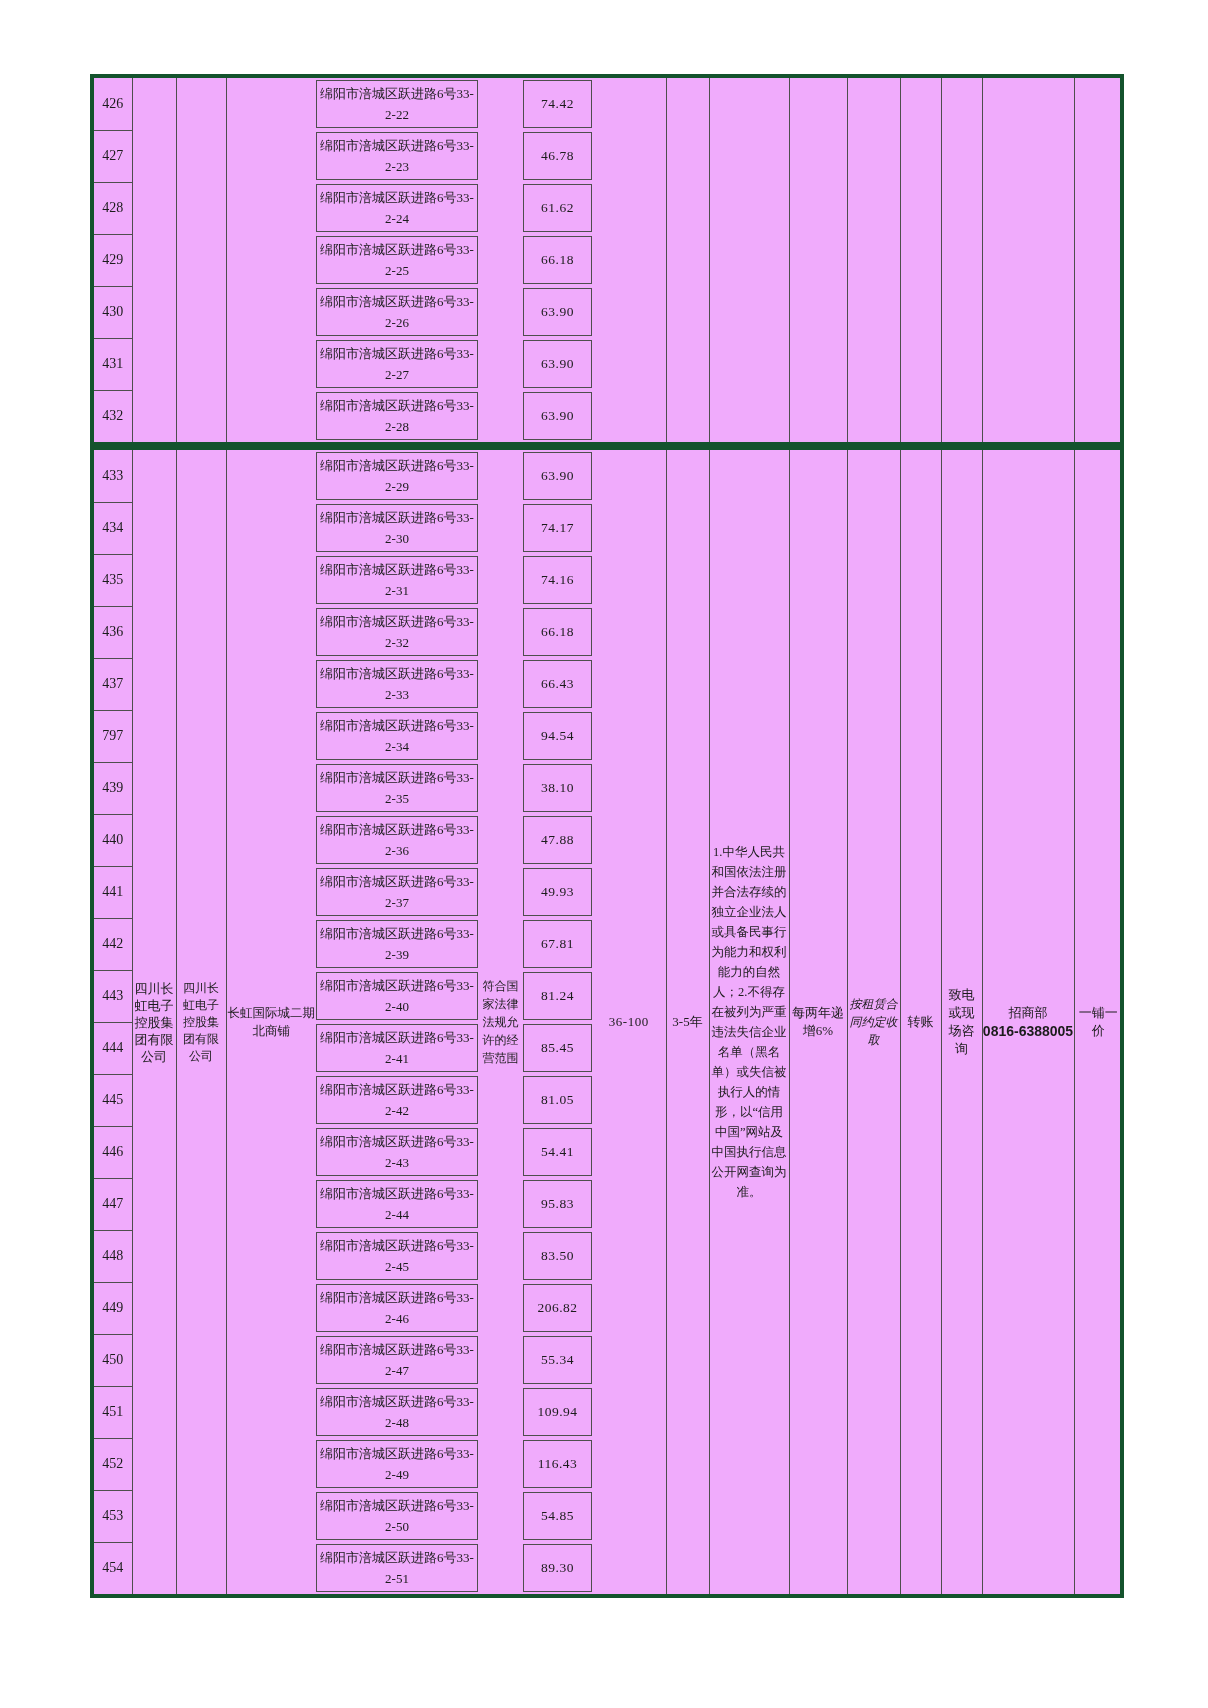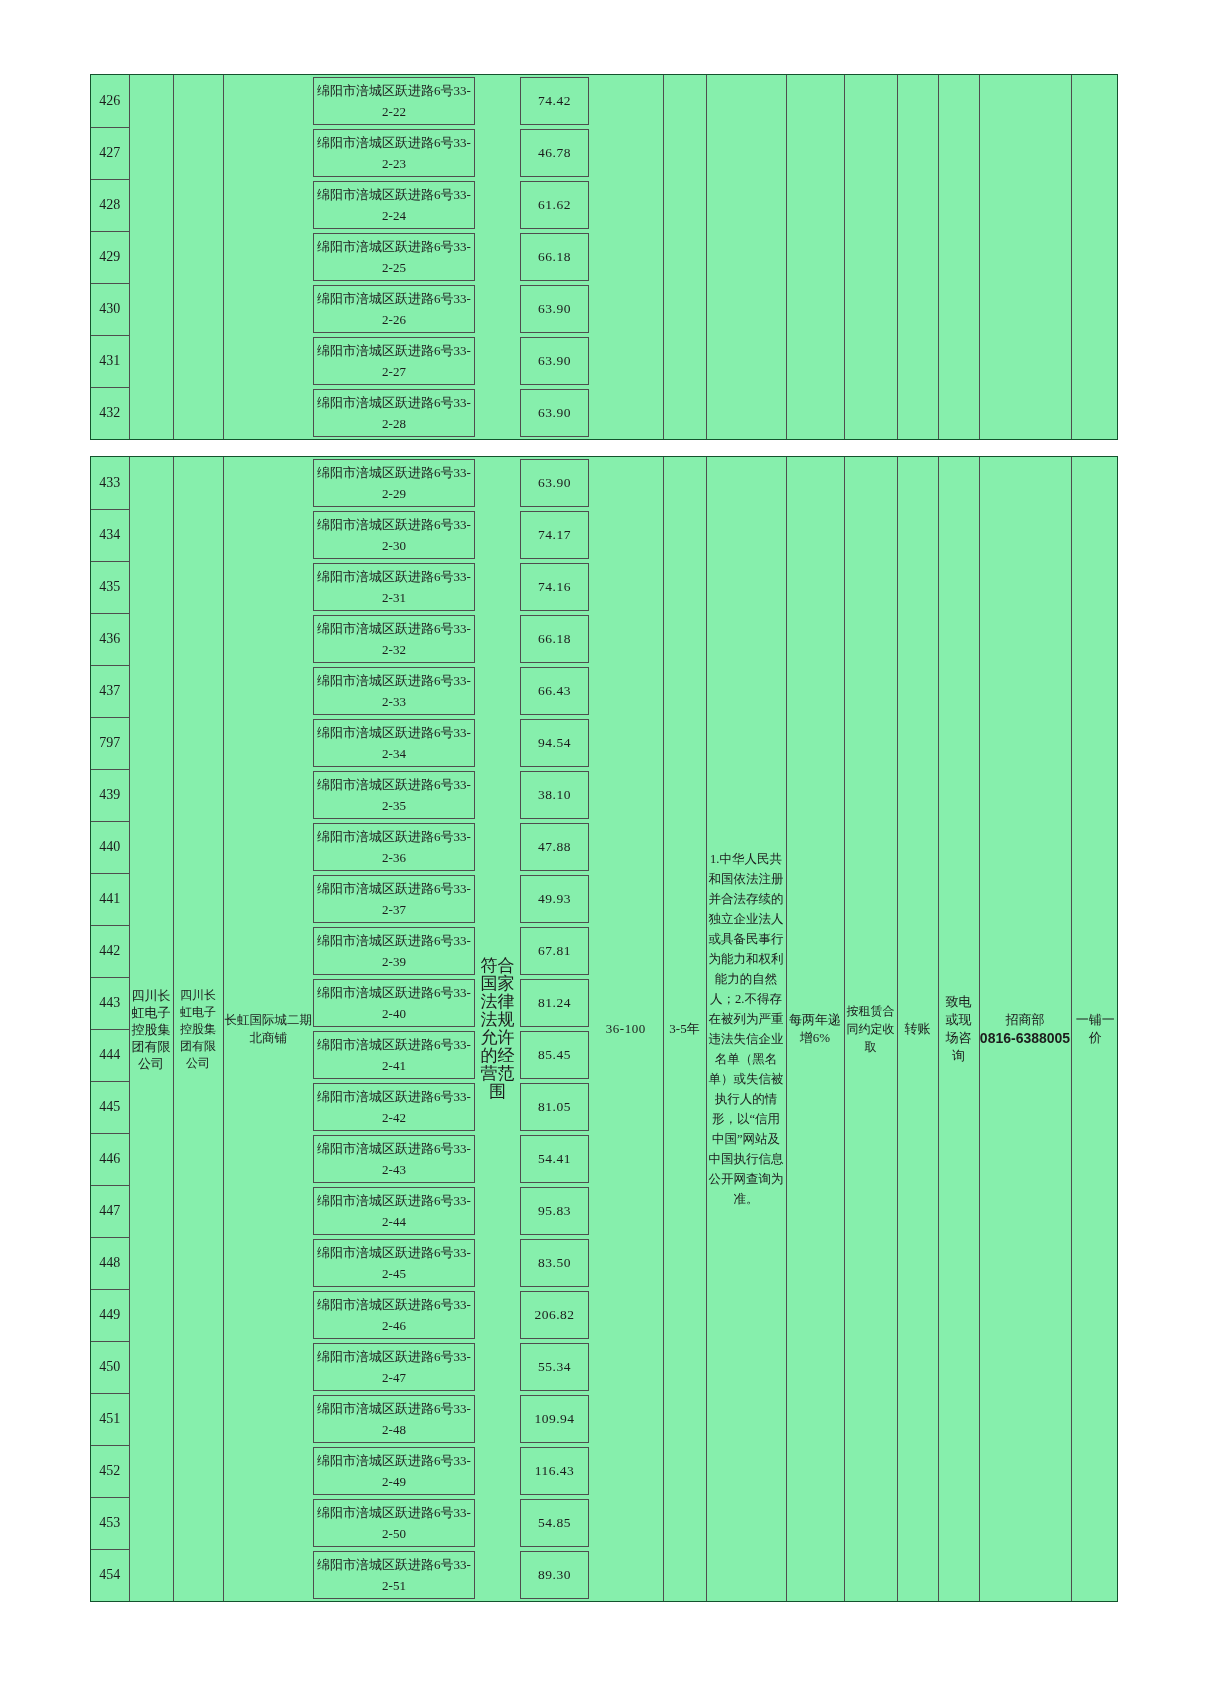--- a/index.html
+++ b/index.html
@@ -1,20 +1,20 @@
 <!DOCTYPE html>
 <html><head>
 <meta charset="utf-8">
 <style>
   html,body{margin:0;padding:0;background:#ffffff;}
   body{width:1208px;height:1708px;position:relative;overflow:hidden;
        font-family:"Liberation Serif","DejaVu Serif",serif;color:#1c1c1c;}
   .sheet{position:absolute;left:90px;top:74px;}
-  .block{width:1026px;border:1px solid #14532d;background:#86efac;}
-  .block.second{margin-top:16px;}
+  .block{width:1026px;border:4px solid #14532d;background:#f0abfc;}
+  .block.second{margin-top:0;}
   table{border-collapse:collapse;table-layout:fixed;width:1026px;}
   td{padding:0;text-align:center;vertical-align:middle;
      border-right:1px solid #4e4e4e;border-bottom:1px solid #4e4e4e;
      overflow:hidden;}
   tr{height:52px;}
   td:last-child{border-right:none;}
   tr:last-child td{border-bottom:none;}
   td.m{border-bottom:none;}
   
   .w1{width:38px}.w2{width:44px}.w3{width:50px}.w4{width:90px}.w5{width:162px}
@@ -24,26 +24,26 @@
   td.boxcell{border:none;position:relative;}
   .box{position:absolute;top:2px;bottom:2px;left:0;right:0;
        border:1px solid #4e4e4e;display:flex;flex-direction:column;
        align-items:center;justify-content:center;}
   .c-no{font-size:14px;}
   .c-owner{font-size:13px;line-height:17px;padding:0 1px;border-bottom:none;}
   .c-operator{font-size:12px;line-height:17px;padding:0 1px;border-bottom:none;}
   .c-project{font-size:12.5px;line-height:18px;border-right:none;border-bottom:none;}
   .addr1,.addr2{font-size:13px;line-height:21px;white-space:nowrap;}
   .area-val{font-size:13.5px;letter-spacing:0.5px;}
-  .c-scope{font-size:17px;line-height:18px;padding:0 2px;border-right:none;border-bottom:none;text-align:center;}
+  .c-scope{font-size:12px;line-height:18px;padding:0 2px;border-right:none;border-bottom:none;text-align:center;}
   .c-range{font-size:13px;letter-spacing:0.5px;}
   .c-term{font-size:13px;}
   .c-req{font-size:12.5px;line-height:20px;padding:2px 1px;}
   .c-incr{font-size:13px;line-height:18px;padding:0 2px;}
-  .c-pay{font-size:12px;line-height:18px;padding:0 2px;}
+  .c-pay{font-size:12px;line-height:18px;padding:0 2px;font-style:italic;}
   .c-method{font-size:13px;}
   .c-consult{font-size:13px;line-height:18px;padding:0 4px;}
   .c-contact{font-size:13px;line-height:19px;}
   .c-contact .phone{font-family:"Liberation Sans","DejaVu Sans",sans-serif;
                     font-weight:bold;font-size:14px;letter-spacing:0;}
   .c-price{font-size:13px;line-height:18px;padding:0 2px;text-align:center;}
 </style>
 </head>
 <body>
 

